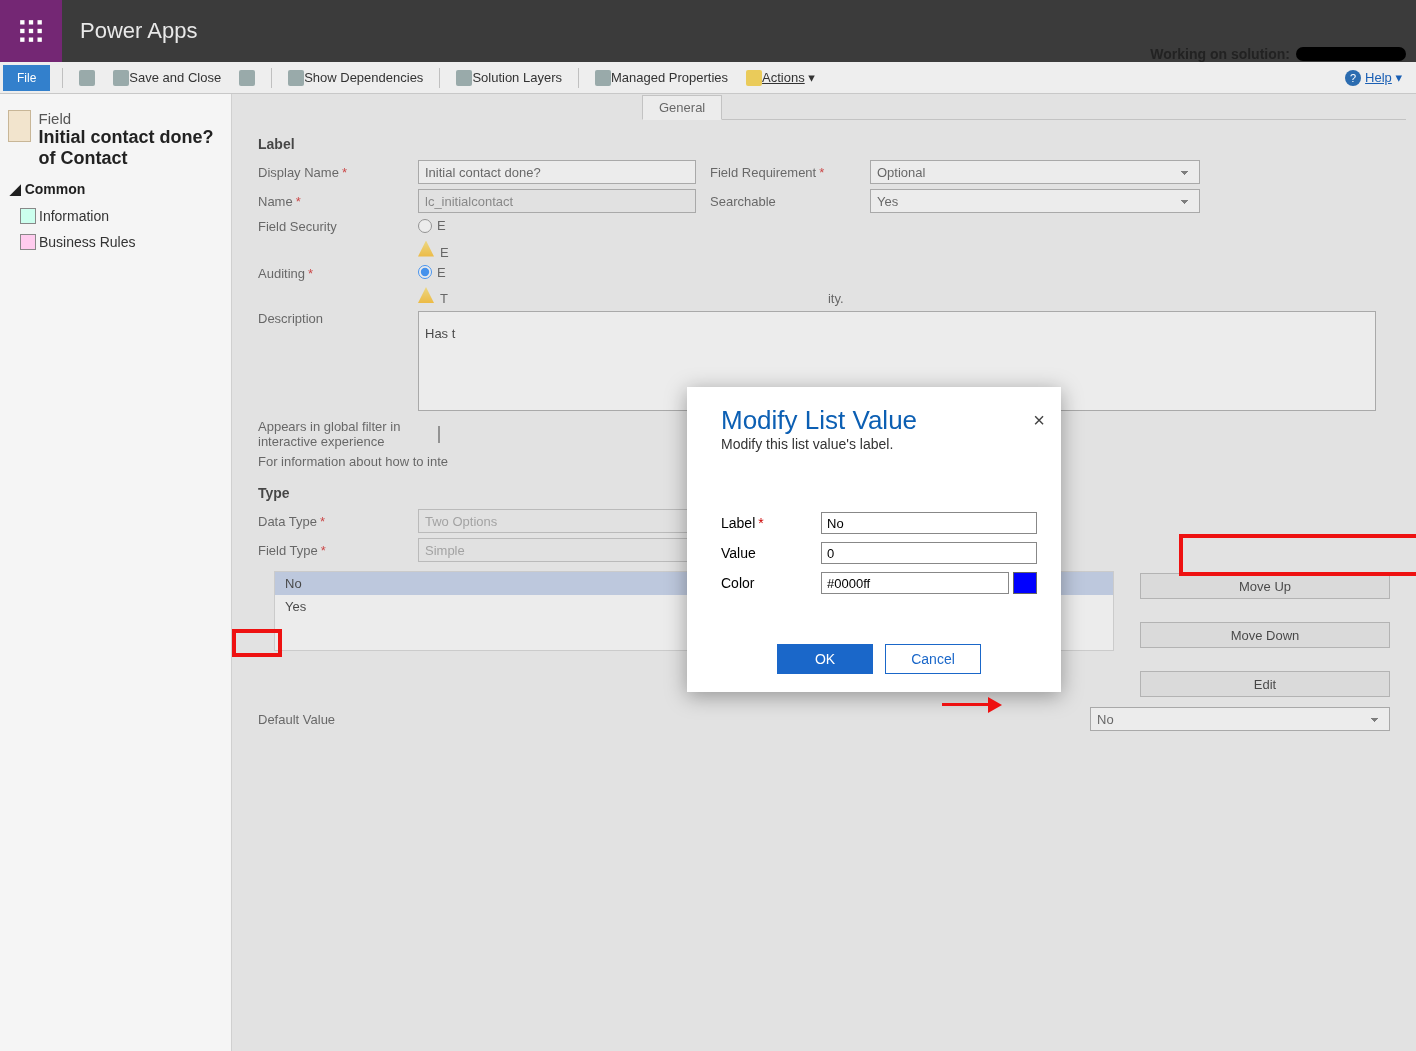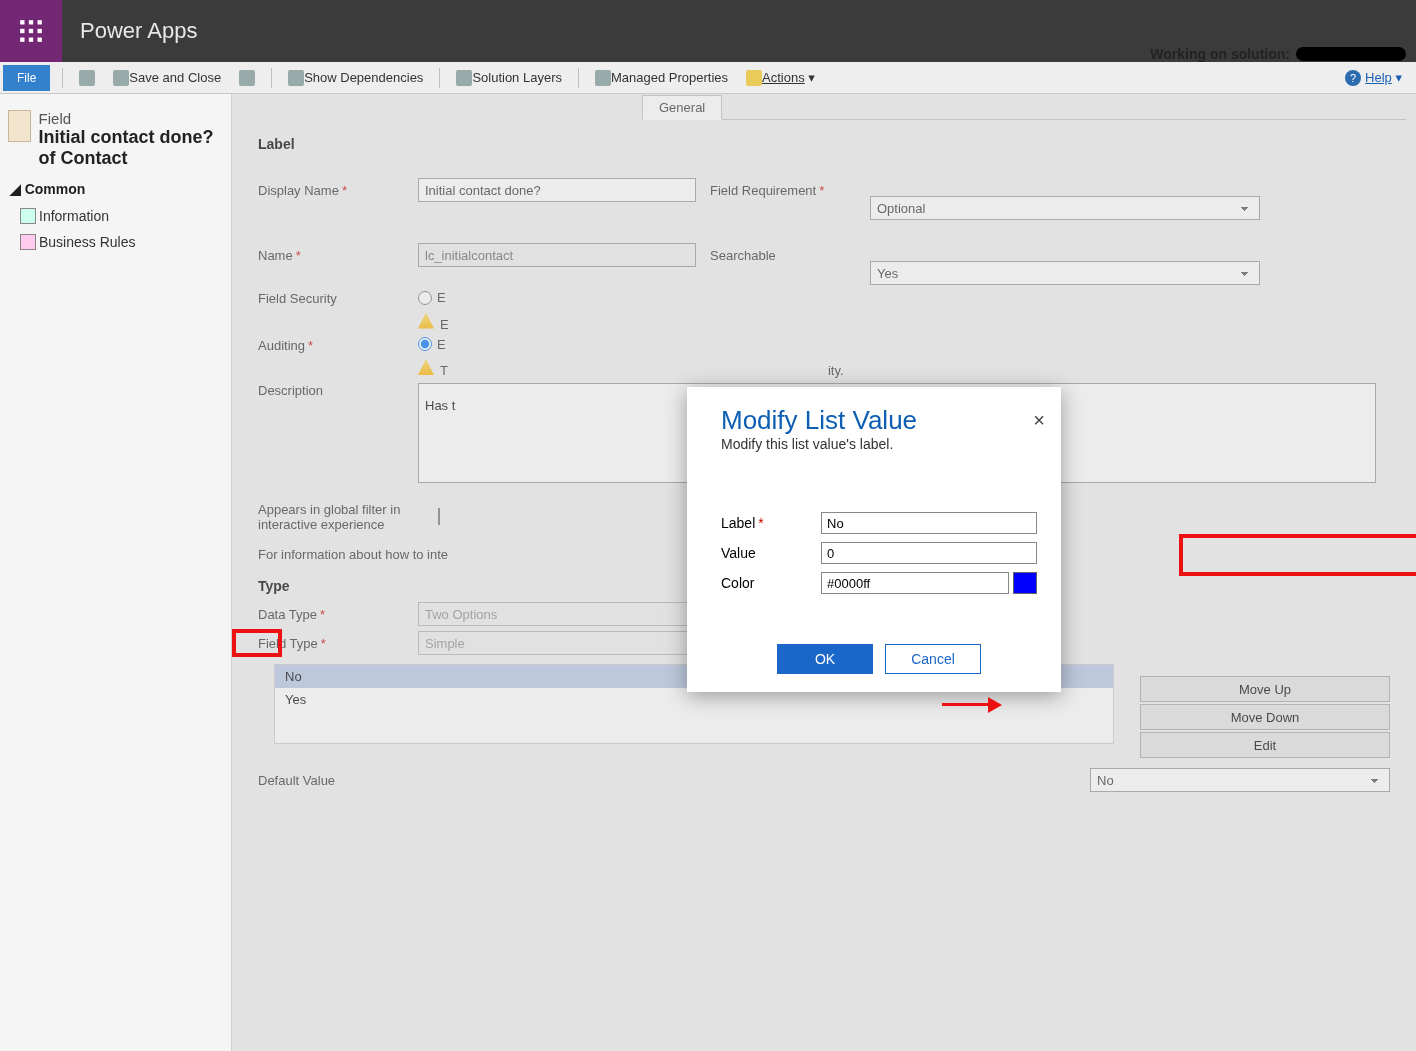--- a/index.html
+++ b/index.html
@@ -41,41 +41,41 @@
 
   .tab-row { margin-top:0; border-bottom:1px solid #c0c0c0; display:flex; margin-left:400px; }
   .tab { border:1px solid #c0c0c0; border-bottom:1px solid #fff; background:#fff; padding:4px 16px; font-size:13px; color:#333; position:relative; top:1px; }
 
   .section-title { font-size:14px; font-weight:600; margin:16px 0 8px 16px; }
 
   .row { display:flex; align-items:center; margin:5px 16px; font-size:13px; color:#333; }
   .row .lbl   { width:160px; }
   .row .col1  { width:278px; margin-right:14px; }
   .row .lbl2  { width:160px; }
-  .row .col2  { width:390px;margin-top:36px; }
+  .row .col2  { width:330px; }
   .req::after { content:"*"; color:#c00; margin-left:3px; }
 
   input.tfield, select.tfield { width:100%; height:24px; border:1px solid #999; padding:0 6px; font-size:13px; background:#fff; color:#333; }
   select.tfield { appearance:none; background-image: linear-gradient(45deg, transparent 50%, #555 50%), linear-gradient(135deg, #555 50%, transparent 50%); background-position: calc(100% - 14px) 10px, calc(100% - 10px) 10px; background-size: 4px 4px, 4px 4px; background-repeat:no-repeat; }
   input[disabled].tfield, select[disabled].tfield { background:#eee; color:#666; }
   textarea.tfield { width:100%; height:100px; border:1px solid #999; padding:14px 6px; font-size:13px; resize:none; }
 
   .radio { display:inline-flex; align-items:center; gap:5px; margin-right:16px; }
   .radio input { width:14px; height:14px; }
   .warn { display:inline-flex; width:16px; height:16px; background:linear-gradient(#ffdf5c,#ffb300); clip-path: polygon(50% 0, 100% 100%, 0 100%); margin-right:6px; }
 
   .chk { width:15px; height:15px; border:1px solid #777; background:#fff; }
 
   .link { color:#0c5fb3; text-decoration:underline; cursor:pointer; }
 
   .optlist { margin:4px 16px 0 16px; border:1px solid #ccc; background:#fff; height:80px; }
   .optlist .opt { padding:4px 10px; font-size:13px; cursor:pointer; }
   .optlist .opt.sel { background:#b7c8e8; }
 
-  .optbtns { display:flex; flex-direction:column; gap:2px; margin-top:16px; }
+  .optbtns { display:flex; flex-direction:column; gap:23px; margin-top:6px; }
   .optbtns button { width:250px; height:26px; border:1px solid #a8a8a8; background:#e4e4e4; font-size:13px; cursor:pointer; }
 
   .opt-row { display:flex; margin:4px 16px 0 16px; gap:10px; }
 
   
   .overlay { position:absolute; inset:0; background:rgba(200,200,200,0.35); }
   .modal { position:absolute; left:455px; top:293px; width:374px; background:#fff; box-shadow:0 4px 20px rgba(0,0,0,.35); padding:18px 24px 18px 34px; }
   .modal h2 { color:#0c5fb3; font-size:26px; font-weight:400; margin-bottom:0; }
   .modal .sub { font-size:14px; color:#333; margin-bottom:60px; }
   .modal .close { position:absolute; right:16px; top:22px; font-size:20px; color:#444; cursor:pointer; }

